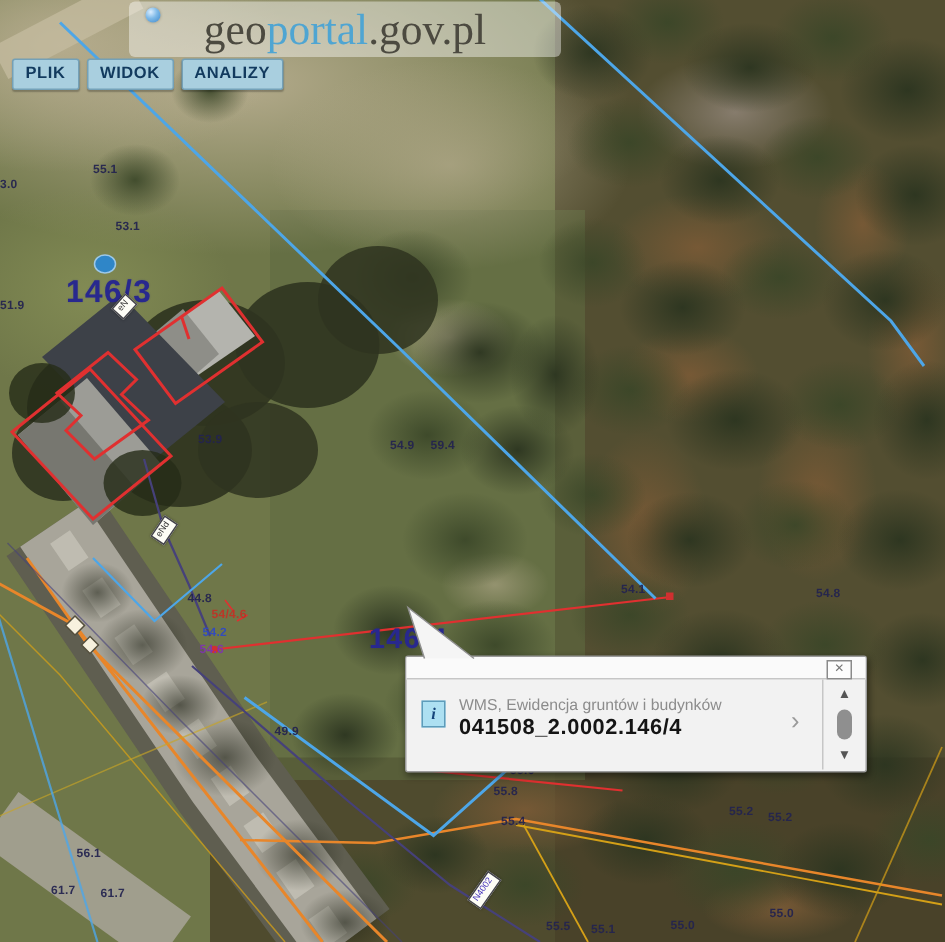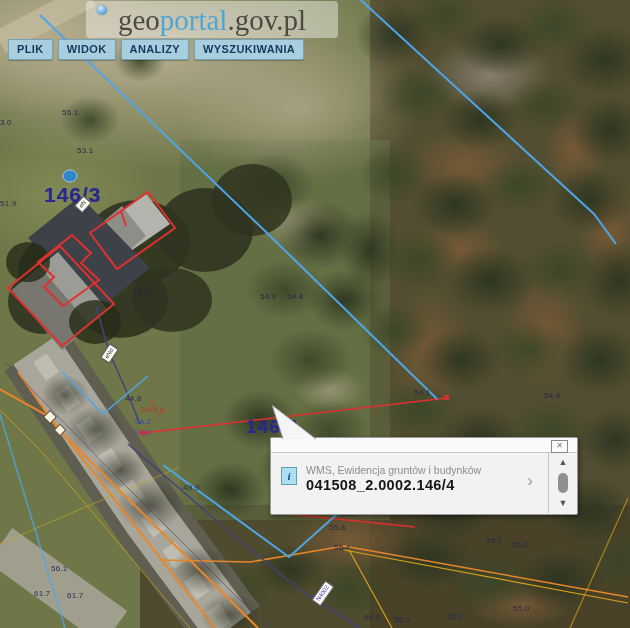--- a/index.html
+++ b/index.html
@@ -4,30 +4,30 @@
 <style>
   html,body{margin:0;padding:0;background:#222;}
   #stage{position:relative;width:630px;height:628px;overflow:hidden;
          font-family:"Liberation Sans",sans-serif;background:#6f7749;}
   #stage svg{position:absolute;left:0;top:0;}
   #photo{z-index:1;}
   #lines{z-index:5;}
 
   
   #map-labels{position:absolute;left:0;top:0;width:630px;height:628px;z-index:6;}
-  .map-label{position:absolute;font-size:8px;font-weight:400;letter-spacing:.2px;
+  .map-label{position:absolute;font-size:8px;font-weight:700;letter-spacing:.2px;
              color:#23234f;white-space:nowrap;opacity:.92;}
   .parcel-label{position:absolute;font-weight:700;color:#28288e;white-space:nowrap;
                 letter-spacing:1px;text-shadow:0 0 1px rgba(40,40,142,.4);}
   .plate{position:absolute;background:#fdfdf6;border:1px solid #44444a;color:#333;
          font-size:6px;line-height:7px;padding:1px 2px;white-space:nowrap;
          transform-origin:center;z-index:7;box-shadow:0 0 2px rgba(0,0,0,.4);}
 
   
-  #logo-wrap{position:absolute;left:86px;top:1px;width:252px;height:37px;z-index:10;
+  #logo-wrap{position:absolute;left:86px;top:1px;width:288px;height:37px;z-index:10;
              background:rgba(255,255,255,.42);border-radius:4px;display:flex;
              align-items:center;justify-content:center;cursor:pointer;}
   #logo-wrap .logo-text{font-family:"Liberation Serif",serif;font-size:29px;line-height:30px;}
   .logo-geo,.logo-gov{color:#4c4a40;}
   .logo-portal{color:#4fa5d2;}
   #globe{position:absolute;left:11px;top:4px;width:10px;height:10px;border-radius:50%;
          background:radial-gradient(circle at 35% 30%,#dceeff 0%,#7db9e8 45%,#3d86c8 100%);
          box-shadow:0 0 2px rgba(0,0,0,.3);}
   #menubar{position:absolute;left:8px;top:39px;z-index:10;display:flex;gap:5px;}
   .menu-btn{font-family:"Liberation Sans",sans-serif;font-size:11px;font-weight:700;
@@ -278,21 +278,20 @@
   <div id="logo-wrap">
     <span id="globe"></span>
     <span class="logo-text logo-geo">geo</span>
       <span class="logo-text logo-portal">portal</span>
       <span class="logo-text logo-gov">.gov.pl</span>
   </div>
   <div id="menubar">
       <button class="menu-btn">PLIK</button>
       <button class="menu-btn">WIDOK</button>
       <button class="menu-btn">ANALIZY</button>
-      <button class="menu-btn">WYSZUKIWANIA</button>
     </div>
 
   <div id="popup">
     <div id="popup-titlebar">
       <div id="popup-close">✕</div>
     </div>
     <div id="popup-body">
       <div id="info-row">
         <div id="info-icon">i</div>
         <div>

